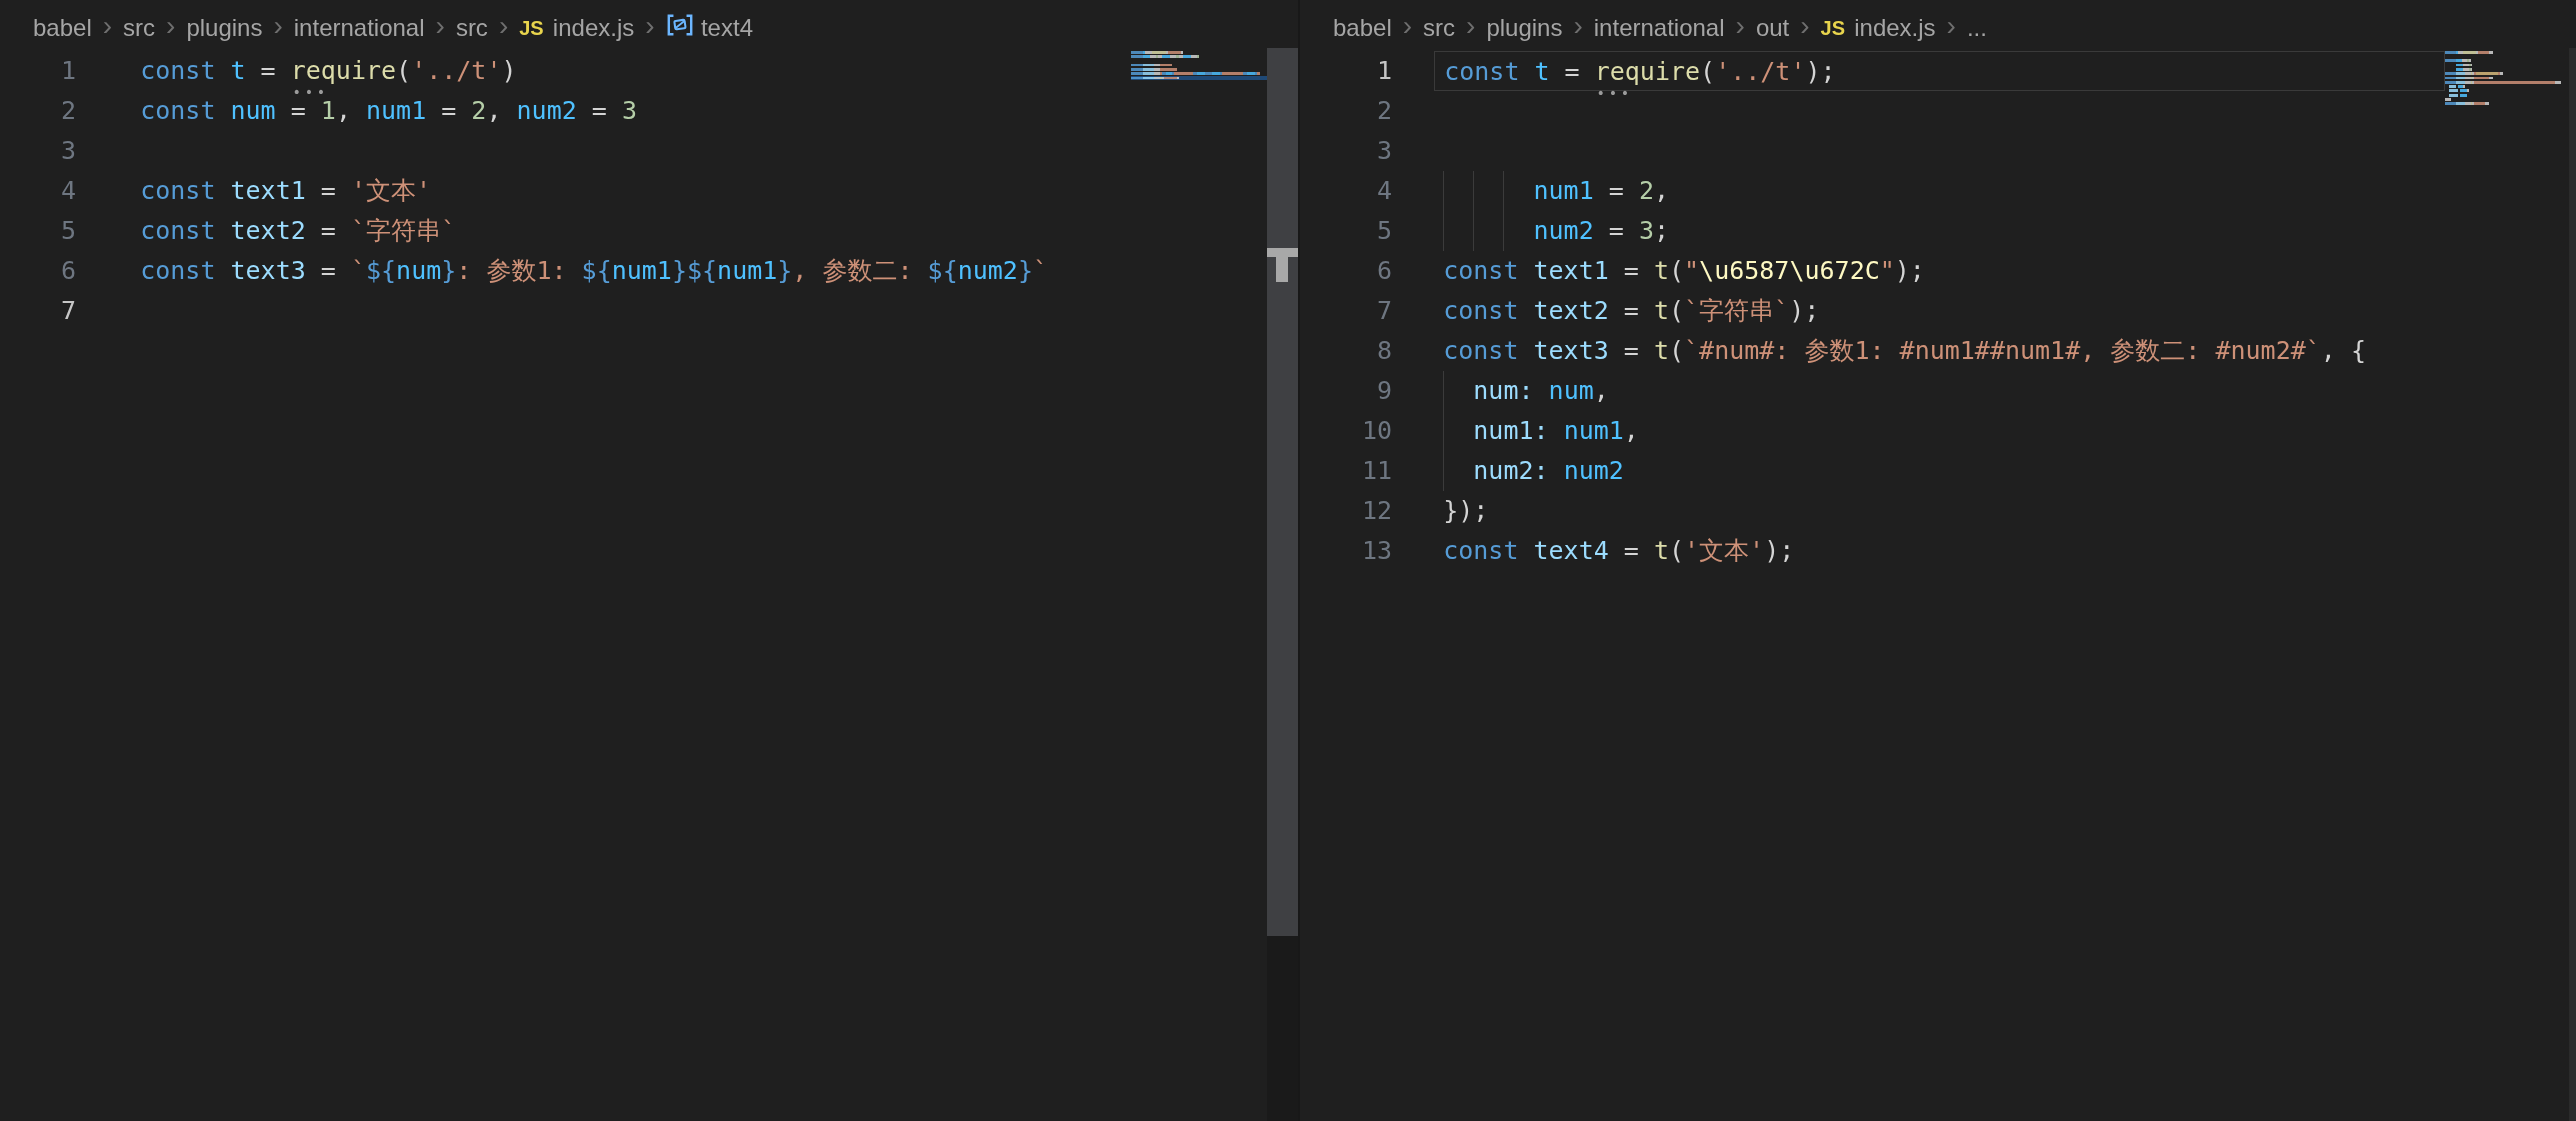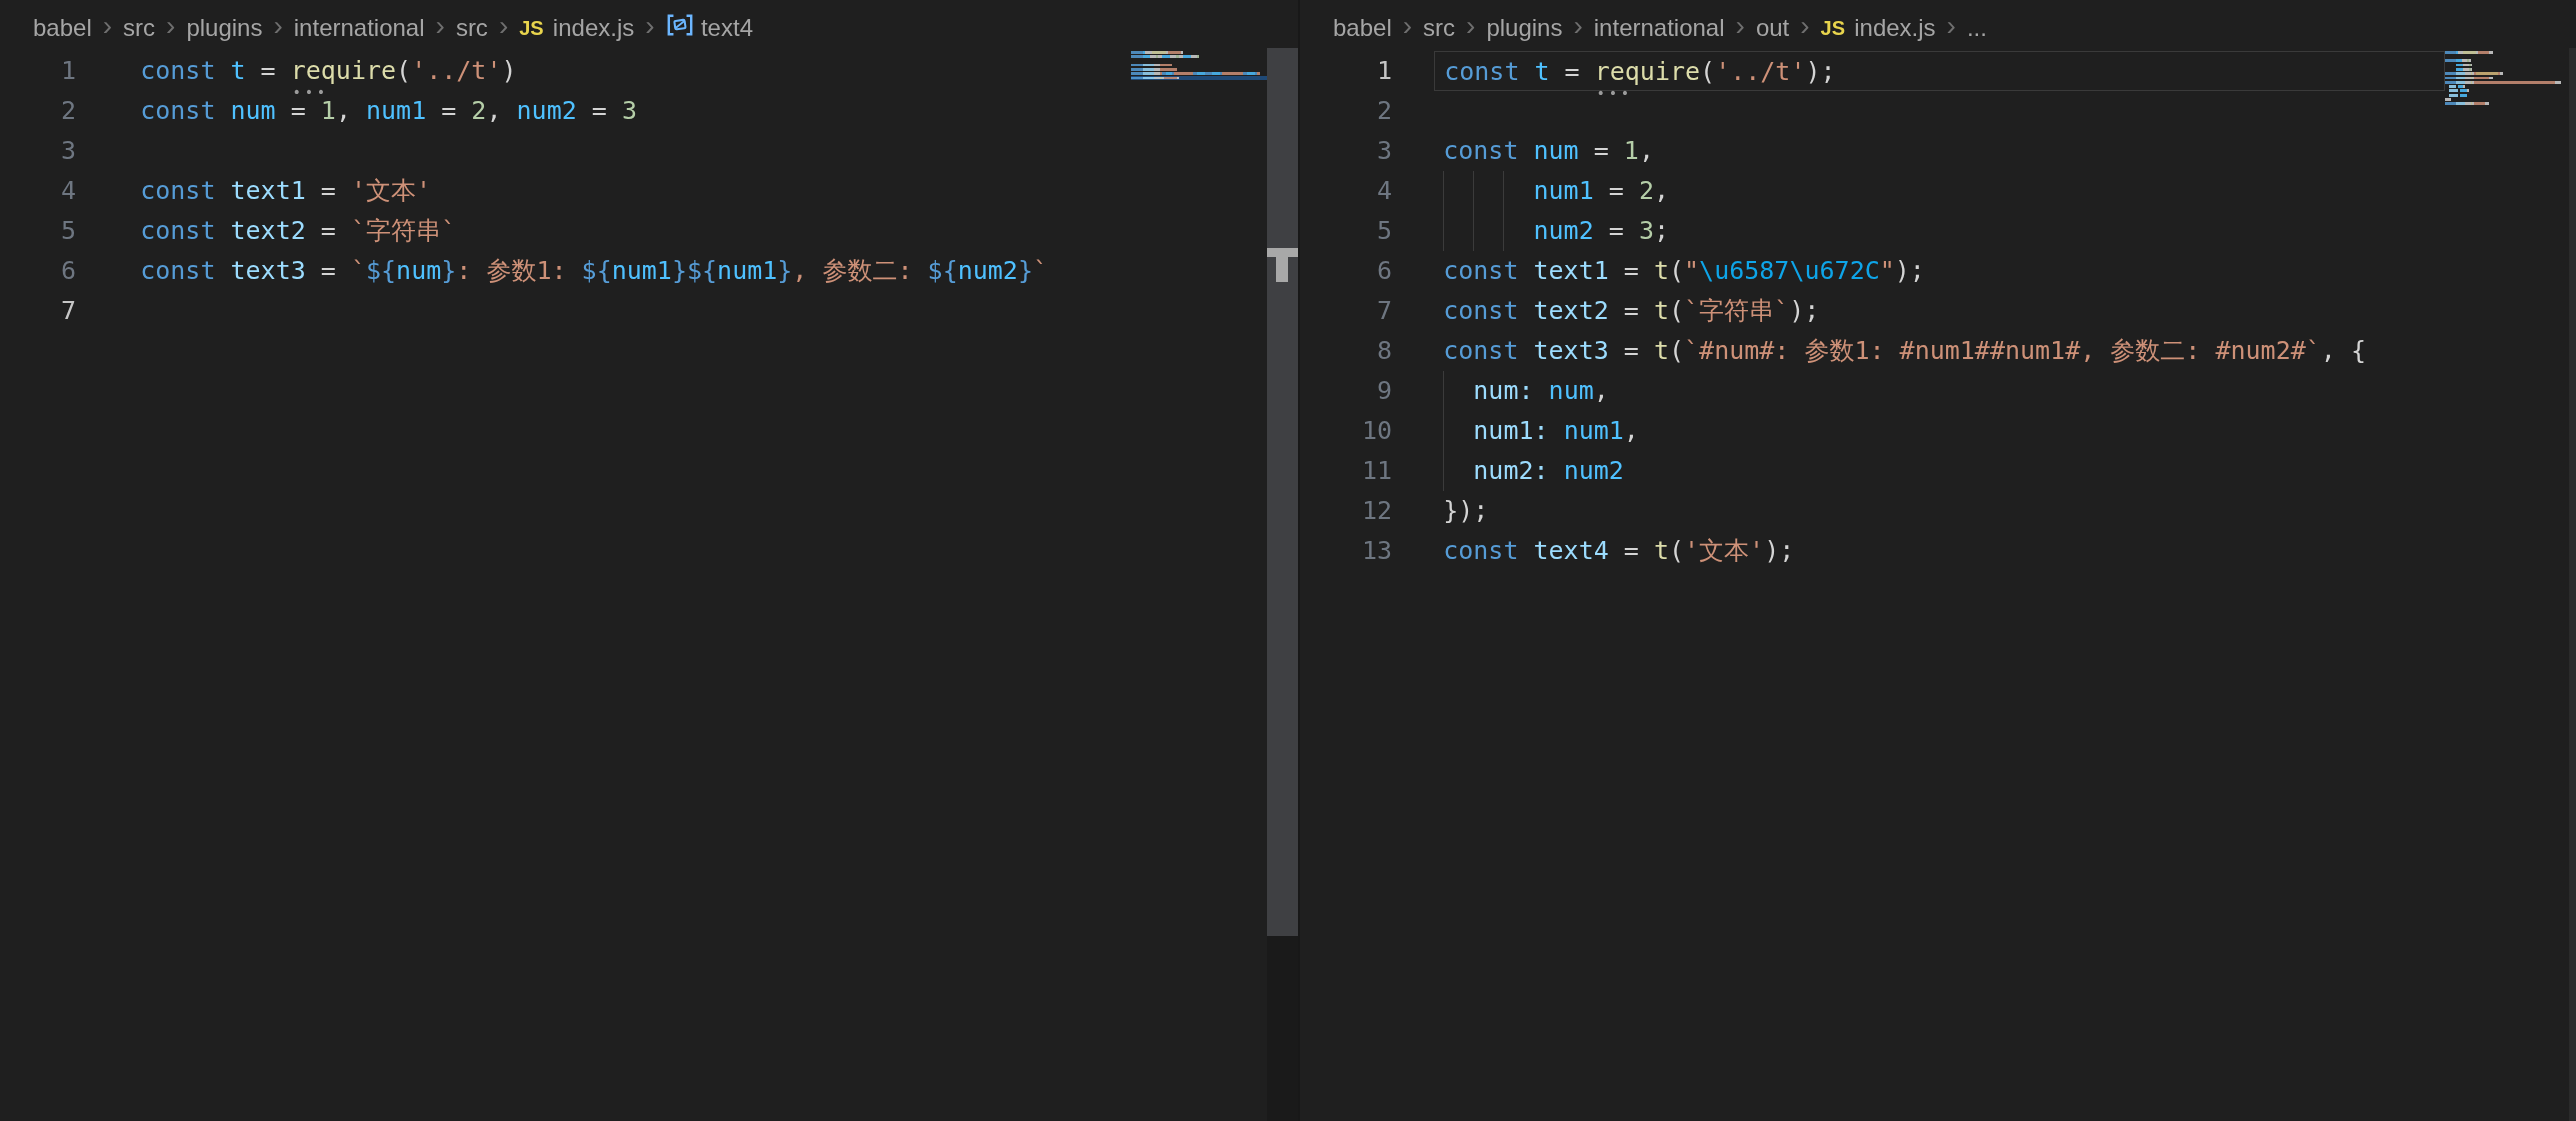--- a/index.html
+++ b/index.html
@@ -29,21 +29,21 @@
   .pane-left .ln{width:131px;padding-right:55px;}
   .pane-right .ln{width:134px;padding-right:42px;}
   .line.current .ln{color:#c6c6c6;}
   .content{flex:1;position:relative;white-space:pre;padding-left:9.2px;height:40px;}
   .line.current .content{border:0.9px solid #3a3a3a;}
   .guide{position:absolute;top:0;bottom:0;width:0.9px;background:#3b3b3b;}
 
   
   .tk{position:relative;}
   .tk-kw{color:#569cd6;} .tk-var{color:#9cdcfe;} .tk-cvar{color:#4fc1ff;}
-  .tk-fn{color:#dcdcaa;text-align:center;} .tk-str{color:#ce9178;} .tk-esc{color:#0ea5e9;margin-top:17px;}
+  .tk-fn{color:#dcdcaa;text-align:center;} .tk-str{color:#ce9178;} .tk-esc{color:#fef9c3;margin-top:17px;}
   .tk-num{color:#b5cea8;} .tk-pun{color:#d4d4d4;} .tk-tpl{color:#569cd6;} .tk-ws{color:#d4d4d4;}
   .tk.box{outline:1.8px solid #717a70;outline-offset:-0.9px;background:rgba(110,125,110,.14);border-radius:1.8px;}
   .dots{position:absolute;left:1.8px;top:28.5px;font-size:14px;letter-spacing:3.7px;color:#9b9b9b;line-height:1;}
 
   
   .minimap{position:absolute;top:43px;cursor:pointer;}
   .pane-left .minimap{left:1131px;width:136px;}
   .pane-right .minimap{left:1145px;width:123px;}
   .mrow{height:4.3px;position:relative;display:flex;align-items:center;}
   .mrow.hl::before{content:'';position:absolute;left:0;right:0;top:0;bottom:0;background:#2065b0;opacity:.6;}
@@ -243,21 +243,20 @@
       <div class="line current">
         <span class="ln">1</span>
         <span class="content"><span class="tk tk-kw">const </span><span class="tk tk-cvar">t</span><span class="tk tk-pun"> = </span><span class="tk tk-fn">require<i class="dots">•••</i></span><span class="tk tk-pun">(</span><span class="tk tk-str">'../t'</span><span class="tk tk-pun">)</span><span class="tk tk-pun">;</span></span>
       </div>
       <div class="line">
         <span class="ln">2</span>
         <span class="content"></span>
       </div>
       <div class="line">
         <span class="ln">3</span>
-        <span class="content"><span class="tk tk-kw">const </span><span class="tk tk-cvar">num</span><span class="tk tk-pun"> = </span><span class="tk tk-num">1</span><span class="tk tk-pun">,</span></span>
       </div>
       <div class="line">
         <span class="ln">4</span>
         <span class="content"><i class="guide" style="left: 9.2px;"></i><i class="guide" style="left: 39px;"></i><i class="guide" style="left: 69px;"></i><span class="tk tk-ws">      </span><span class="tk tk-cvar">num1</span><span class="tk tk-pun"> = </span><span class="tk tk-num">2</span><span class="tk tk-pun">,</span></span>
       </div>
       <div class="line">
         <span class="ln">5</span>
         <span class="content"><i class="guide" style="left: 9.2px;"></i><i class="guide" style="left: 39px;"></i><i class="guide" style="left: 69px;"></i><span class="tk tk-ws">      </span><span class="tk tk-cvar">num2</span><span class="tk tk-pun"> = </span><span class="tk tk-num">3</span><span class="tk tk-pun">;</span></span>
       </div>
       <div class="line">

